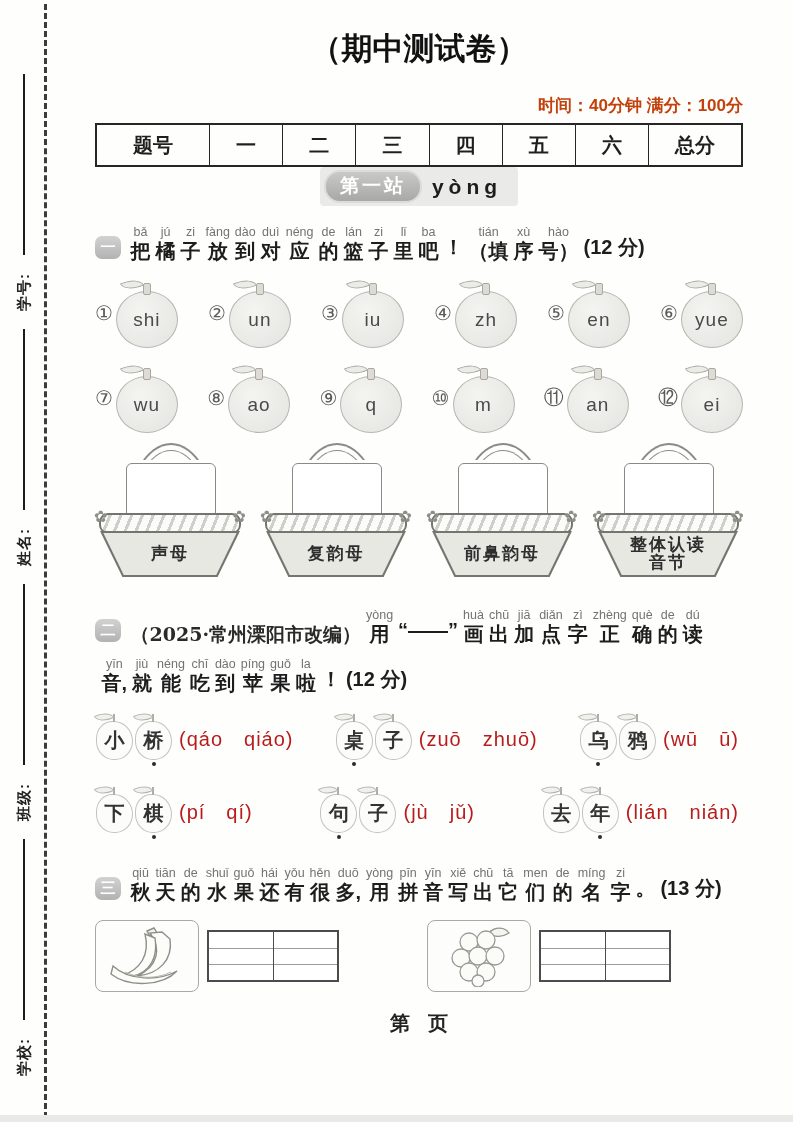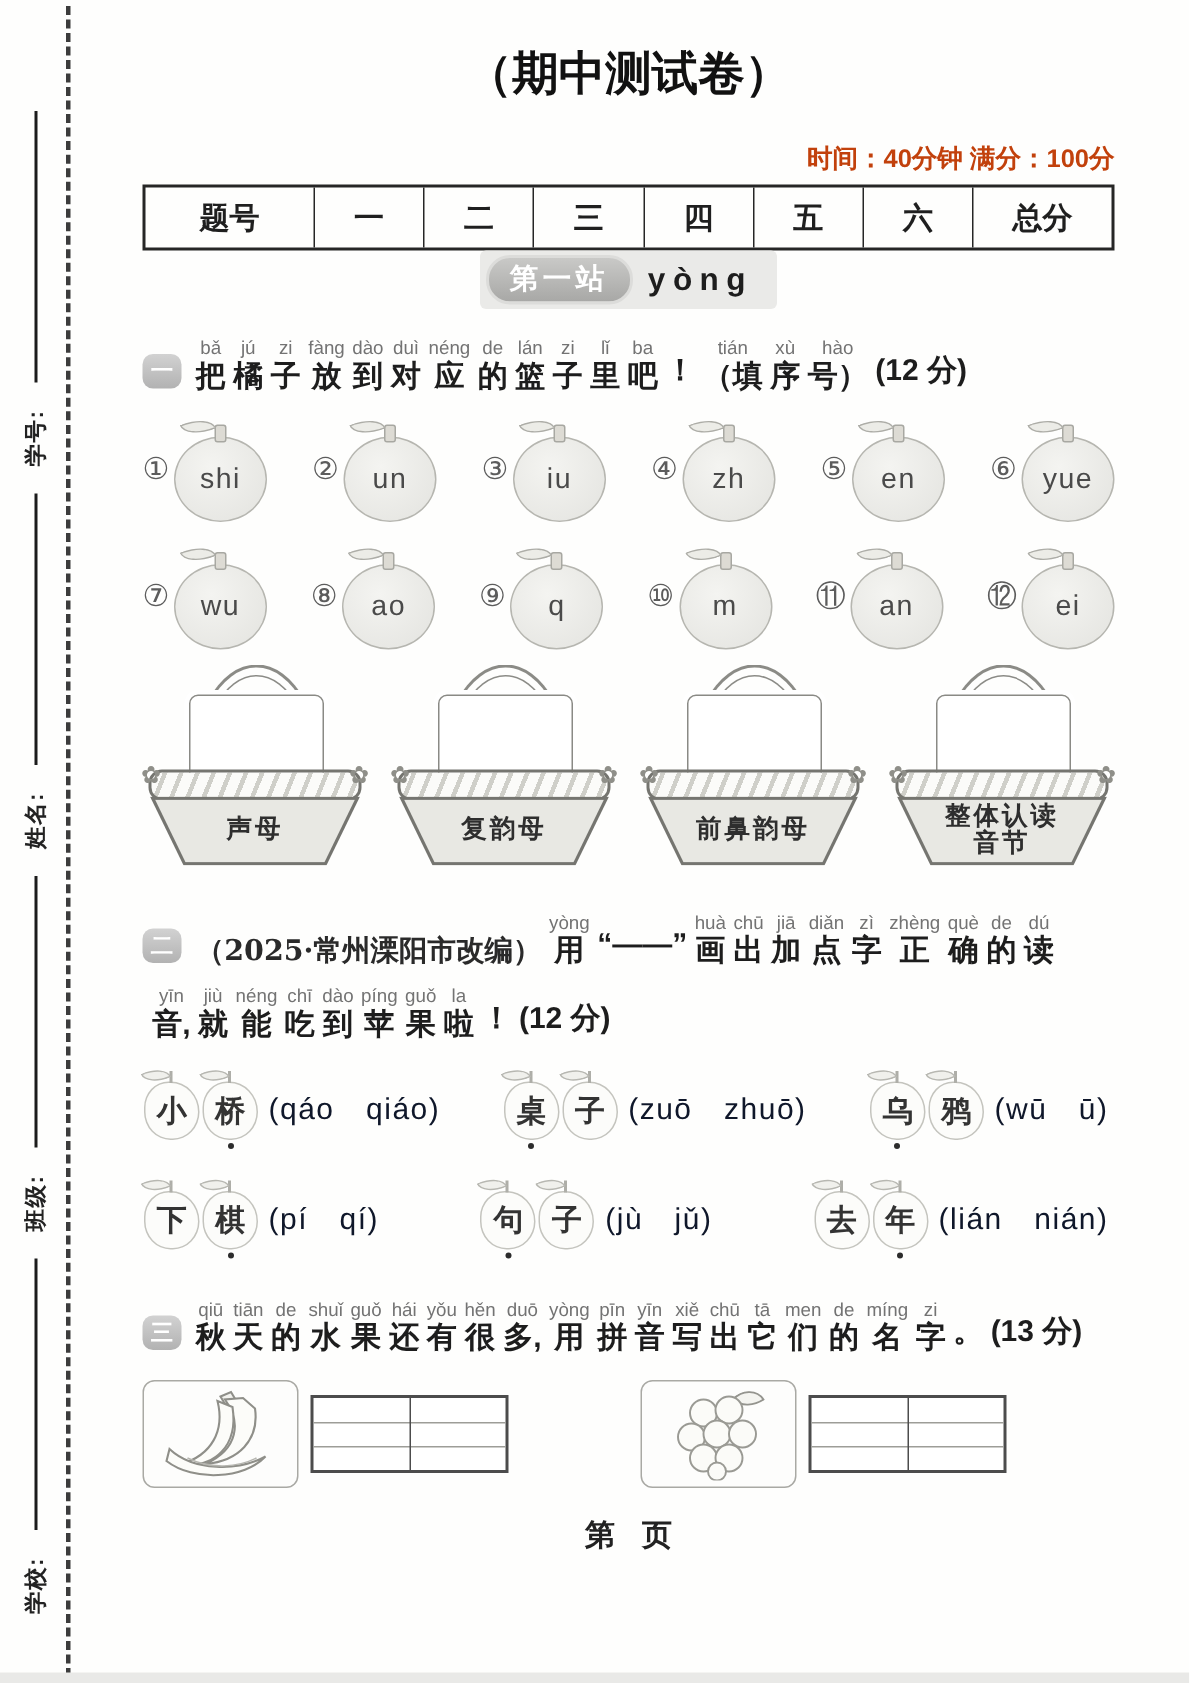--- a/index.html
+++ b/index.html
@@ -87,21 +87,21 @@
   .word{display:flex;align-items:center;}
   .apple{position:relative;width:35px;height:37px;border:1.2px solid #c4c4be;background:#fcfcfa;
          border-radius:46% 54% 50% 50%;display:flex;align-items:center;justify-content:center;margin:10px 1px 8px;}
   .apple .ch{font-family:"DejaVu Serif",serif;font-size:20px;font-weight:600;color:#333;}
   .astem{position:absolute;top:-8px;left:16px;width:2px;height:8px;background:#aeaea8;}
   .aleaf{position:absolute;top:-10px;left:-2px;width:16px;height:8px;background:#f0f0ec;
          border:1px solid #b7b7b1;border-radius:0 100% 0 100%;transform:rotate(-24deg);}
   .adot{display:none;position:absolute;bottom:-7px;left:50%;transform:translateX(-50%);
         width:4px;height:4px;border-radius:50%;background:#2c2c2c;}
   .apple[data-dot="true"] .adot{display:block;}
-  .opts{font-size:20px;color:#0f172a;margin-left:6px;letter-spacing:1px;white-space:nowrap;}
+  .opts{font-size:20px;color:#b91c1c;margin-left:6px;letter-spacing:1px;white-space:nowrap;}
 
   
   .fruit-row{display:flex;align-items:center;margin-top:16px;}
   .fruit-group{display:flex;align-items:center;}
   .fruit-group + .fruit-group{margin-left:88px;}
   .pic-card{width:102px;height:70px;border:1.5px solid #a9a9a4;border-radius:8px;background:#fdfdfc;
             display:flex;align-items:center;justify-content:center;}
   .pgrid{width:128px;height:48px;border:2px solid #4c4c4c;background:#fff;position:relative;margin-left:8px;}
   .pgrid .gl{position:absolute;left:0;right:0;height:1px;background:#9d9d98;}
   .pgrid .gl.h1{top:33%;} .pgrid .gl.h2{top:66%;}

